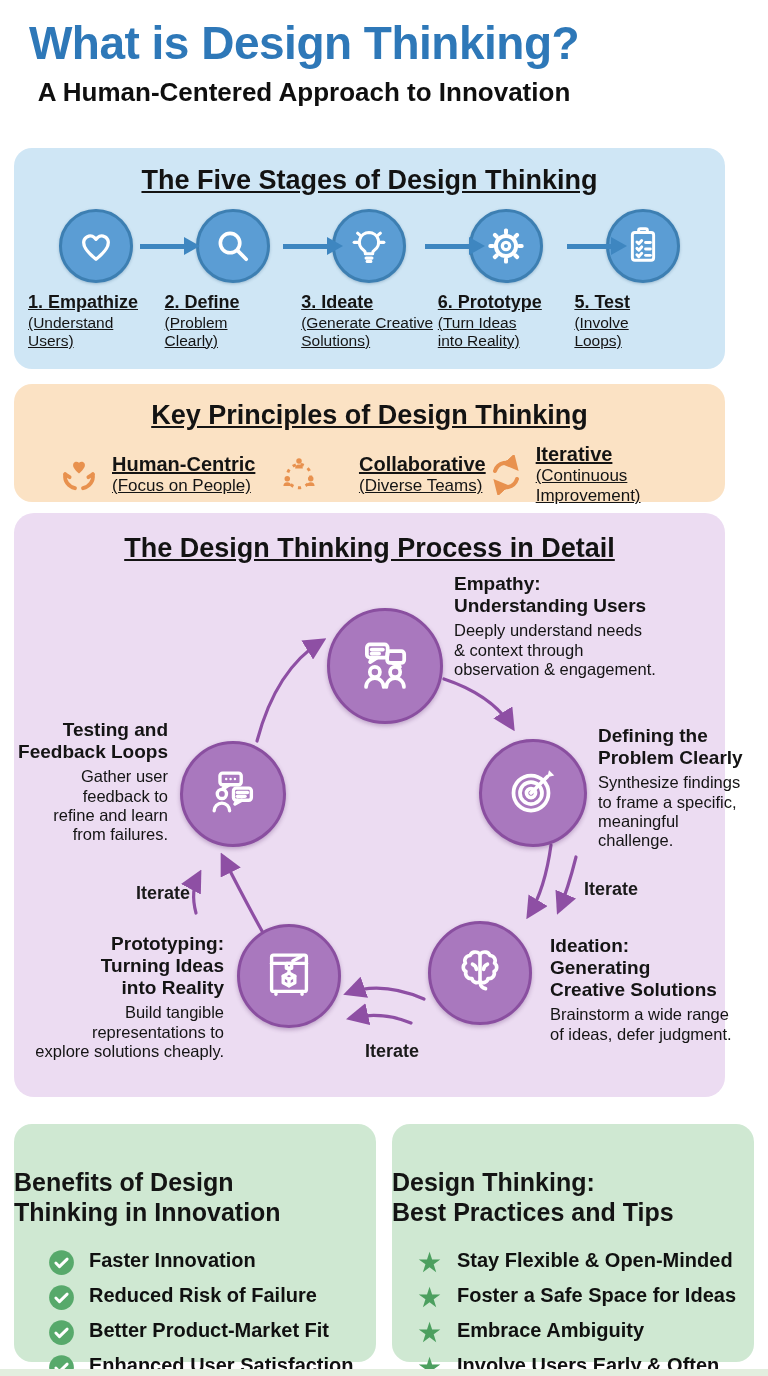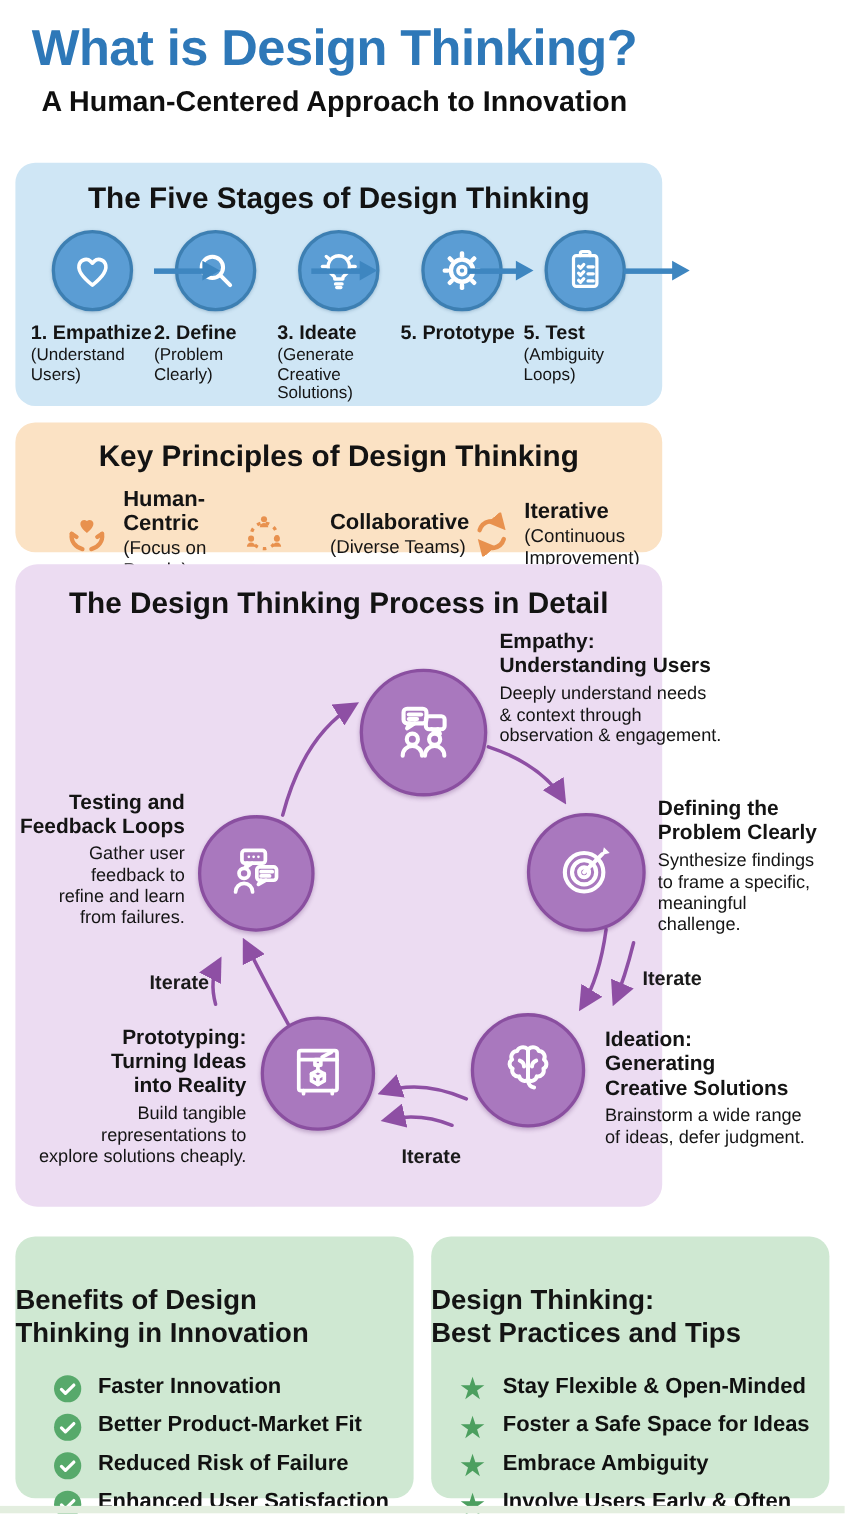--- a/index.html
+++ b/index.html
@@ -11,21 +11,21 @@
     font-family:"Liberation Sans", sans-serif;
   }
   .preline { white-space:pre-line; }
 
   
   .hdr { position:absolute; top:16px; left:0; width:608px; text-align:center; }
   .hdr h1 { margin:0; font-size:46px; font-weight:800; letter-spacing:-0.5px; color:#2e78b8; }
   .hdr .sub { margin-top:7px; font-size:26px; font-weight:700; color:#0f0f0f; }
 
   
-  .sec { position:absolute; left:14px; width:588px; border-radius:18px; }
+  .sec { position:absolute; left:14px; width:711px; border-radius:18px;text-decoration:underline; }
   .sec h2 { margin:0; text-align:center; font-size:27px; font-weight:800; color:#131313; }
 
   
   .sec-stages { top:148px; height:221px; background:#cfe6f5; }
   .sec-stages h2 { padding-top:17px; }
   .stage-row { display:flex; padding:0 14px; margin-top:13px; position:relative; }
   .stage { flex:1; text-align:left; }
   .stage-circle { width:74px; height:74px; border-radius:50%; background:#5b9dd4;
     border:3px solid #3d7fb2; margin:0 auto; display:flex; align-items:center;
     justify-content:center; box-shadow:0 1px 3px rgba(30,80,120,.3); }
@@ -148,38 +148,40 @@
               <rect x="10.9" y="2.4" width="2.2" height="3.4" rx="0.9" transform="rotate(90 12 12)"></rect>
               <rect x="10.9" y="2.4" width="2.2" height="3.4" rx="0.9" transform="rotate(135 12 12)"></rect>
               <rect x="10.9" y="2.4" width="2.2" height="3.4" rx="0.9" transform="rotate(225 12 12)"></rect>
               <rect x="10.9" y="2.4" width="2.2" height="3.4" rx="0.9" transform="rotate(270 12 12)"></rect>
               <rect x="10.9" y="2.4" width="2.2" height="3.4" rx="0.9" transform="rotate(315 12 12)"></rect>
             </g>
             <circle cx="12" cy="12" r="5.5" stroke-width="2.2"></circle>
             <circle cx="12" cy="12" r="2" stroke-width="1.8"></circle>
           </svg>
         </div>
-        <div class="stage-label">5. Prototype</div>
+        <div class="stage-label">6. Prototype</div>
+        <div class="stage-sub preline">(Turn Ideas
+into Reality)</div>
       </div>
 
       <div class="stage">
         <div class="stage-circle">
           <svg width="44" height="44" viewBox="0 0 24 24" fill="none" stroke="#ffffff" stroke-width="1.6" stroke-linecap="round" stroke-linejoin="round">
             <rect x="6.2" y="4.6" width="11.6" height="15.2" rx="1.4"></rect>
             <path d="M9.6 4.6 V3.6 a1 1 0 0 1 1-1 h2.8 a1 1 0 0 1 1 1 v1"></path>
             <path d="M8.7 9.8 l1 1 1.6-1.8"></path>
               <path d="M13.4 10.1 h2.6"></path>
             <path d="M8.7 13.3 l1 1 1.6-1.8"></path>
               <path d="M13.4 13.6 h2.6"></path>
             <path d="M8.7 16.8 l1 1 1.6-1.8"></path>
               <path d="M13.4 17.1 h2.6"></path>
           </svg>
         </div>
         <div class="stage-label">5. Test</div>
-        <div class="stage-sub preline">(Ambiguity
+        <div class="stage-sub preline">(Involve
 Loops)</div>
       </div>
 
       <div class="s-arrow" style="left:126px">
           <i class="s-line"></i>
           <i class="s-tri"></i>
         </div>
       <div class="s-arrow" style="left:269px">
           <i class="s-line"></i>
           <i class="s-tri"></i>
@@ -410,30 +412,30 @@
             </span>
           <span class="c-label">Faster Innovation</span>
         </div>
         <div class="c-item">
           <span class="c-ic">
               <svg width="27" height="27" viewBox="0 0 24 24">
                 <circle cx="12" cy="12" r="11" fill="#57a96b"></circle>
                 <path d="M7 12.5 l3.2 3.2 L17 9" stroke="#ffffff" stroke-width="2.6" fill="none" stroke-linecap="round" stroke-linejoin="round"></path>
               </svg>
             </span>
-          <span class="c-label">Better Product-Market Fit</span>
+          <span class="c-label">Reduced Risk of Failure</span>
         </div>
         <div class="c-item">
           <span class="c-ic">
               <svg width="27" height="27" viewBox="0 0 24 24">
                 <circle cx="12" cy="12" r="11" fill="#57a96b"></circle>
                 <path d="M7 12.5 l3.2 3.2 L17 9" stroke="#ffffff" stroke-width="2.6" fill="none" stroke-linecap="round" stroke-linejoin="round"></path>
               </svg>
             </span>
-          <span class="c-label">Reduced Risk of Failure</span>
+          <span class="c-label">Better Product-Market Fit</span>
         </div>
         <div class="c-item">
           <span class="c-ic">
               <svg width="27" height="27" viewBox="0 0 24 24">
                 <circle cx="12" cy="12" r="11" fill="#57a96b"></circle>
                 <path d="M7 12.5 l3.2 3.2 L17 9" stroke="#ffffff" stroke-width="2.6" fill="none" stroke-linecap="round" stroke-linejoin="round"></path>
               </svg>
             </span>
           <span class="c-label">Enhanced User Satisfaction</span>
         </div>

